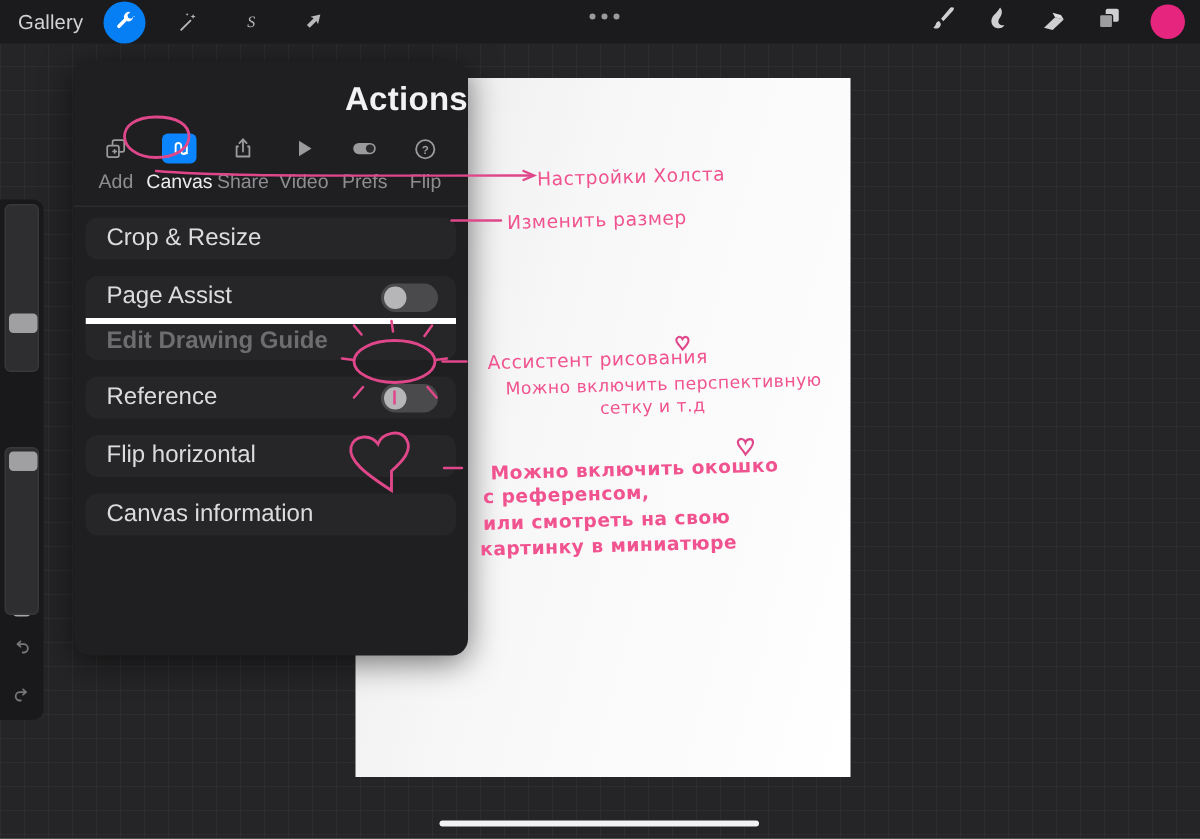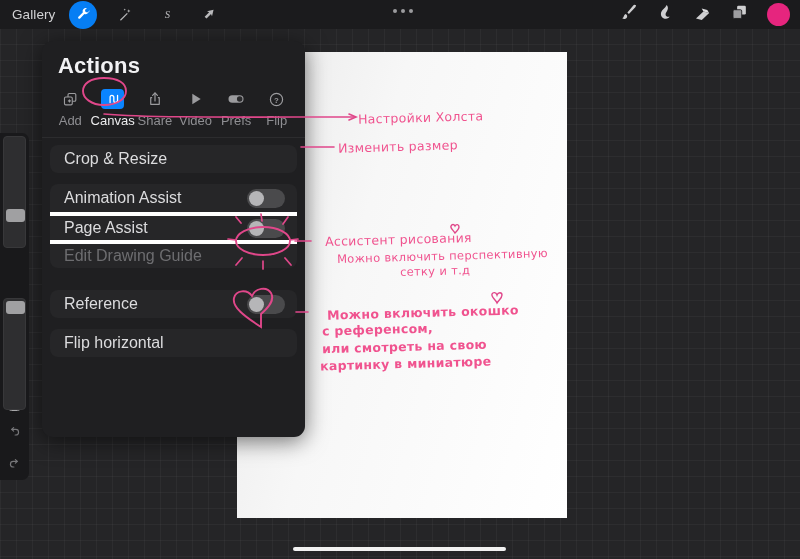--- a/index.html
+++ b/index.html
@@ -84,26 +84,27 @@
   #undo-btn { top: 286px; }
   #redo-btn { top: 318px; }
   
   #paper {
     position: absolute; left: 237px; top: 52px; width: 330px; height: 466px;
     background: linear-gradient(105deg, #e9e9e9 0%, #f7f7f7 38%, #ffffff 100%);
     z-index: 10;
   }
   
   #actions-panel {
-    position: absolute; left: 42px; top: 41px; width: 263px; height: 396px;
+    position: absolute; left: 49px; top: 41px; width: 263px; height: 396px;
     background: #1f1f21;
     border-radius: 11px;
     z-index: 25;
     box-shadow: 0 4px 22px rgba(0,0,0,.55);
     overflow: hidden;
+    text-align: right;
   }
   #panel-title {
     color: #f2f2f4; font-size: 22px; font-weight: bold;
     margin: 12px 0 0 16px; letter-spacing: .2px;
   }
   #tabs { display: flex; margin-top: 10px; padding: 0 8px; }
   .tab {
     flex: 1; display: flex; flex-direction: column; align-items: center; gap: 4px;
   }
   .tab-ic {
@@ -116,21 +117,21 @@
   #sep {
     height: 1px; background: #2c2c2e; margin: 9px 0 0 0;
   }
   .grp { margin: 7px 8px 0 8px; border-radius: 8px; overflow: hidden; background: #262628; }
   .row {
     height: 28px; display: flex; align-items: center; justify-content: space-between;
     padding: 0 12px 0 14px;
   }
   .row + .row { border-top: 4px solid #ffffff; gap: 28px; }
   .row-lbl { font-size: 16px; color: #dcdcde; }
-  .row-lbl.dim { color: #6d6d70; }
+  .row-lbl.dim { color: #6d6d70; font-weight: bold; }
   .toggle {
     width: 38px; height: 19px; border-radius: 10px; background: #4a4a4c;
     position: relative; flex: none;
   }
   .toggle i {
     position: absolute; left: 2px; top: 2px; width: 15px; height: 15px;
     border-radius: 50%; background: #b6b6b8; display: block;
   }
   
   #ink { position: absolute; left:0; top:0; width:800px; height:559px; z-index: 50; pointer-events:none; }
@@ -313,51 +314,50 @@
     <div id="sep"></div>
 
     <div class="grp">
       <div class="row">
         <span class="row-lbl">Crop &amp; Resize</span>
       </div>
     </div>
 
     <div class="grp" style="margin-top:11px">
       <div class="row">
-        <span class="row-lbl">Animation Assist</span>
-        <span class="toggle">
-            <i></i>
-          </span>
-      </div>
-      <div class="row">
         <span class="row-lbl">Page Assist</span>
         <span class="toggle">
             <i></i>
           </span>
       </div>
       <div class="row">
         <span class="row-lbl dim">Edit Drawing Guide</span>
       </div>
     </div>
 
-    <div class="grp" style="margin-top:22px">
+    <div class="grp" style="margin-top:11px">
       <div class="row">
         <span class="row-lbl">Reference</span>
         <span class="toggle">
             <i></i>
           </span>
       </div>
     </div>
 
     <div class="grp" style="margin-top:11px">
       <div class="row">
         <span class="row-lbl">Flip horizontal</span>
       </div>
     </div>
 
+    <div class="grp" style="margin-top:11px">
+      <div class="row">
+        <span class="row-lbl">Canvas information</span>
+      </div>
+    </div>
   </div>
 
   <svg id="ink" viewBox="0 0 800 559">
     <g stroke="#e0478a" fill="none" stroke-linecap="round" stroke-width="1.7">
 
       <path d="M104 78c-14 0-21 6-21 13s8 14 21 14 22-6 22-14-8-13-22-13z" stroke-width="1.9"></path>
 
       <path d="M104 114 C150 118 240 117 355 117" stroke-width="1.6"></path>
       <path d="M349 114l7 3-7 3" stroke-width="1.6"></path>
 

